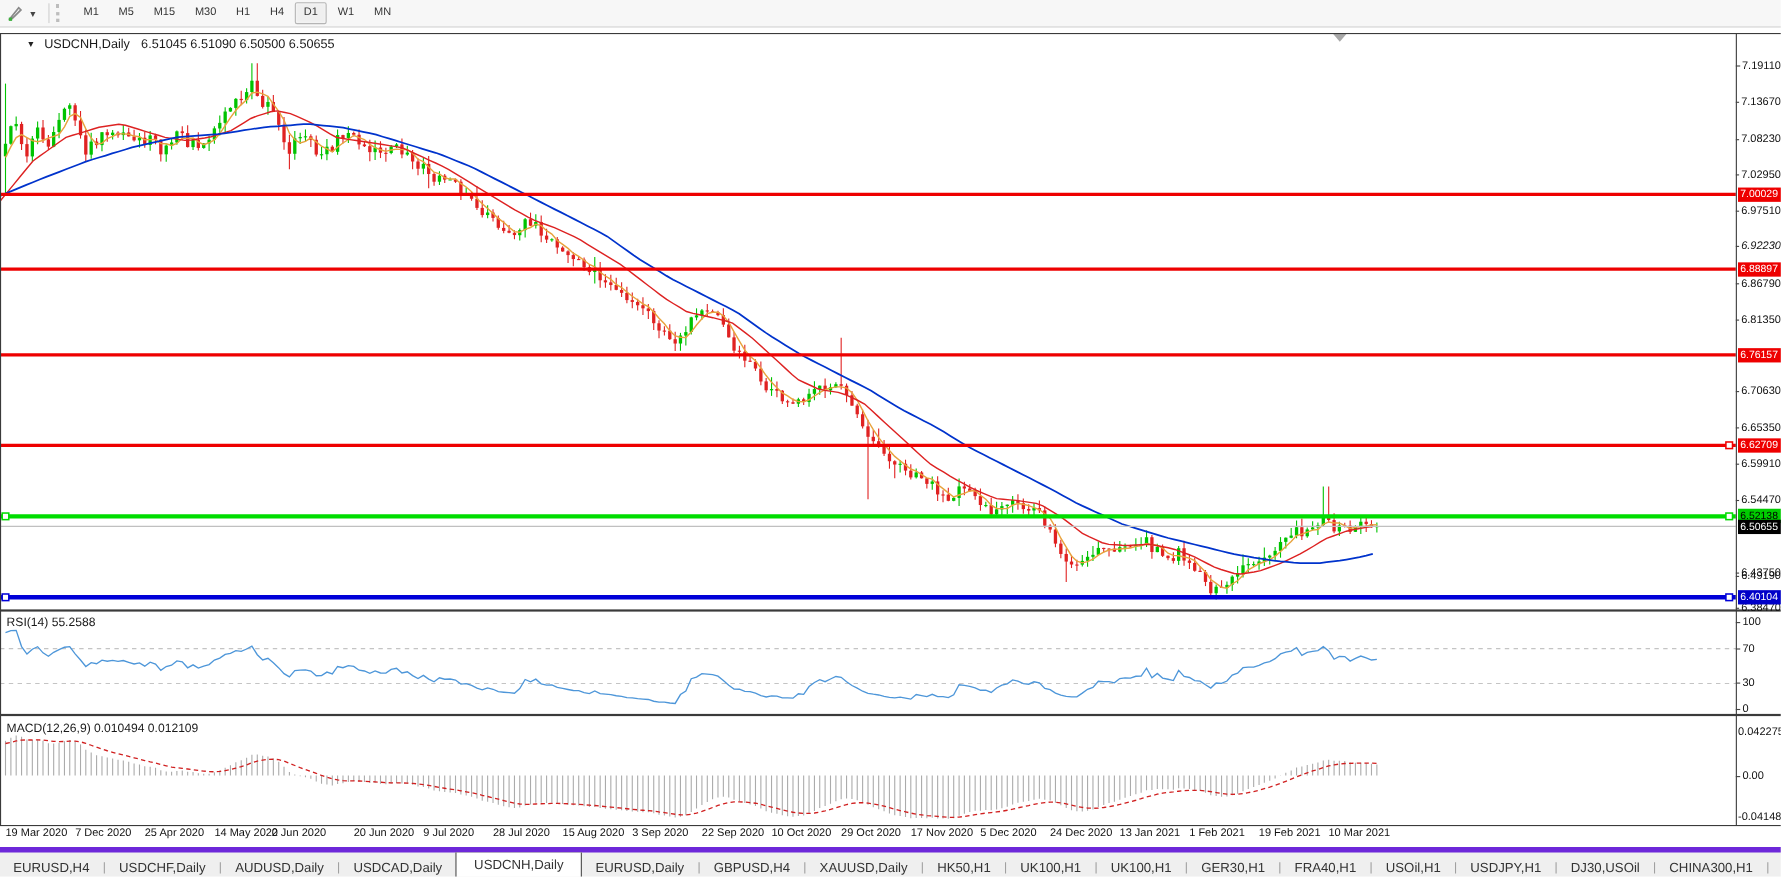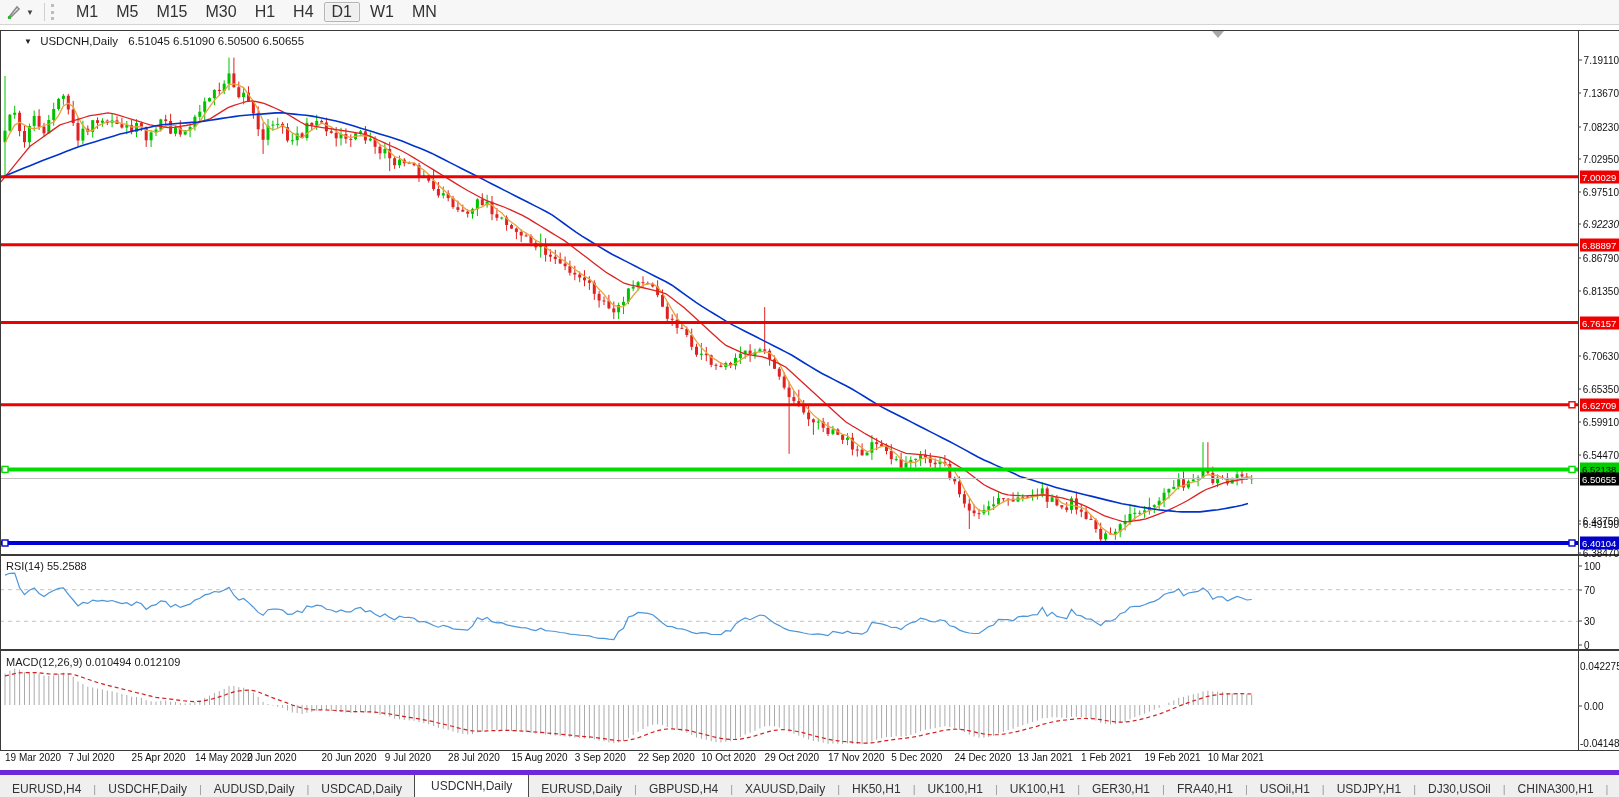--- a/index.html
+++ b/index.html
@@ -5,21 +5,21 @@
   html,body{margin:0;padding:0;background:#fff;}
   #app{position:relative;width:1619px;height:797px;background:#fff;overflow:hidden;
        font-family:"Liberation Sans",sans-serif;-webkit-font-smoothing:antialiased;}
   
   #toolbar{position:absolute;left:0;top:0;width:1619px;height:24px;background:#f7f7f7;
            border-bottom:1px solid #d4d4d4;display:flex;align-items:center;}
   .tb-icon{width:20px;height:18px;margin-left:4px;display:flex;align-items:center;justify-content:center;cursor:pointer;}
   .tb-caret{font-size:8px;color:#444;margin:0 6px 0 2px;cursor:pointer;}
   .tb-sep{width:1px;height:18px;background:#d0d0d0;margin:0 4px;}
   .tb-grip{width:5px;height:16px;border-left:3px dotted #bdbdbd;margin:0 8px 0 2px;}
-  .tf-btn{font-size:16px;color:#333;padding:2px 7px;margin:0 1px;border:1px solid transparent;
+  .tf-btn{font-size:10px;color:#333;padding:2px 7px;margin:0 1px;border:1px solid transparent;
           border-radius:2px;cursor:pointer;line-height:14px;}
   .tf-btn.selected{background:#efefef;border:1px solid #b5b5b5;box-shadow:inset 0 0 2px #fff;}
   
   .hline-div{position:absolute;left:0;width:1619px;background:#3a3a3a;}
   .vline-div{position:absolute;top:30px;width:1px;height:720px;background:#3a3a3a;}
   
   #chart-title{position:absolute;left:24px;top:35px;font-size:11.5px;color:#1a1a1a;white-space:nowrap;}
   #chart-title .mk{font-size:8px;color:#222;margin-right:5px;vertical-align:1px;}
   
   .panel-label{position:absolute;font-size:11px;color:#1a1a1a;white-space:nowrap;}
@@ -909,21 +909,21 @@
       <div class="tick" style="top: 566px;">100</div>
       <div class="tick" style="top: 589.7px;">70</div>
       <div class="tick" style="top: 621.3px;">30</div>
       <div class="tick" style="top: 645px;">0</div>
       <div class="tick" style="top: 665.5px;">0.042275</div>
       <div class="tick" style="top: 705.5px;">0.00</div>
       <div class="tick" style="top: 742.5px;">-0.04148</div>
     </div>
   <div id="date-axis">
       <div class="date-label" style="left: 5px;">19 Mar 2020</div>
-      <div class="date-label" style="left: 68.3px;">7 Jul 2020</div>
+      <div class="date-label" style="left: 68.3px;">7 Dec 2020</div>
       <div class="date-label" style="left: 131.6px;">25 Apr 2020</div>
       <div class="date-label" style="left: 194.9px;">14 May 2020</div>
       <div class="date-label" style="left: 247px;">2 Jun 2020</div>
       <div class="date-label" style="left: 321.5px;">20 Jun 2020</div>
       <div class="date-label" style="left: 384.8px;">9 Jul 2020</div>
       <div class="date-label" style="left: 448.1px;">28 Jul 2020</div>
       <div class="date-label" style="left: 511.4px;">15 Aug 2020</div>
       <div class="date-label" style="left: 574.7px;">3 Sep 2020</div>
       <div class="date-label" style="left: 638px;">22 Sep 2020</div>
       <div class="date-label" style="left: 701.3px;">10 Oct 2020</div>

